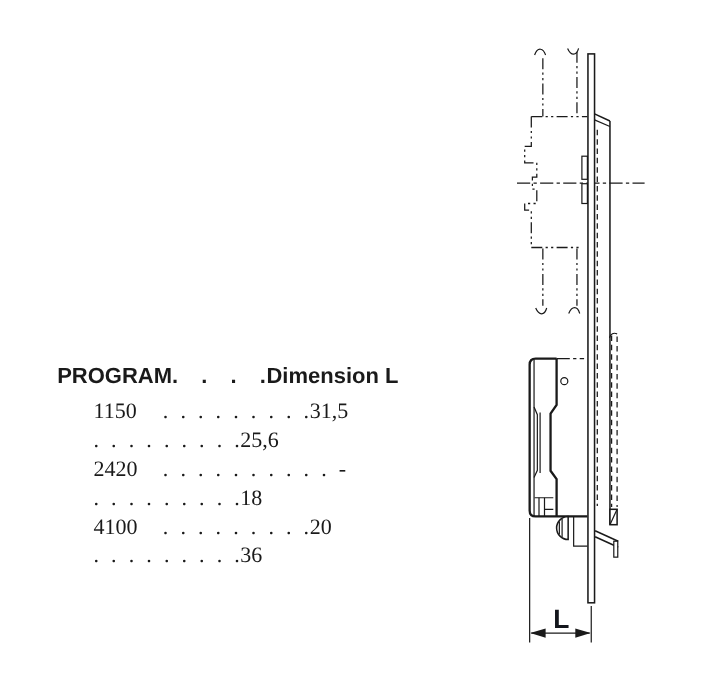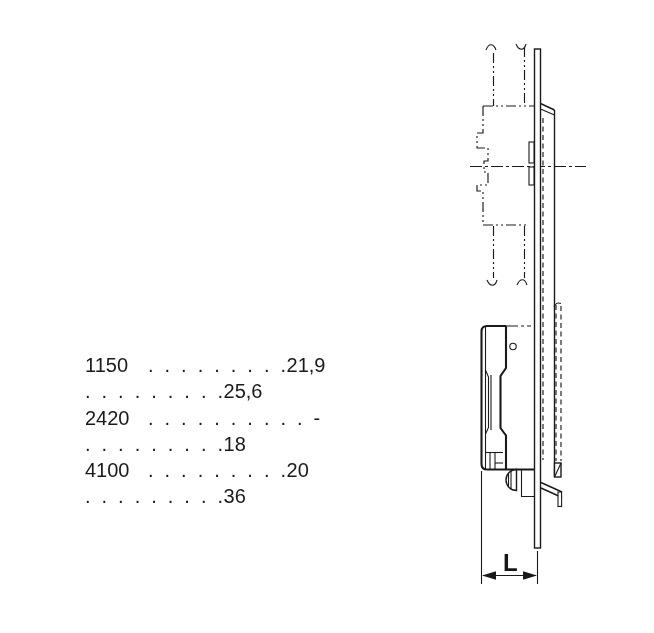--- a/index.html
+++ b/index.html
@@ -6,21 +6,21 @@
   .stage{
     position:relative;width:654px;height:633px;background:#ffffff;
     font-family:"Liberation Sans", sans-serif;color:#1a1a1a;overflow:hidden;
   }
   .drawing{position:absolute;left:0;top:0;width:654px;height:633px;}
 
   
   .spec-table{position:absolute;left:52px;top:330px;}
   .spec-header{display:flex;align-items:baseline;font-size:20px;font-weight:bold;
     line-height:24px;white-space:pre;}
-  .spec-rows{margin-top:22px;}
+  .spec-rows{margin-top:7px;font-family:Liberation Serif, serif;}
   .spec-row{display:flex;align-items:baseline;height:26.3px;line-height:26.3px;
     font-size:20px;padding-left:33px;white-space:pre;}
   .spec-row .num{display:inline-block;width:63px;}
   .leader{letter-spacing:0.5px;}
 
   
   .ln{stroke:#1a1a1a;fill:none;stroke-width:1.4;}
   .thick{stroke-width:2.1;}
   .thin{stroke-width:1.1;}
   .ph{stroke-dasharray:10 3 2 3 2 3;stroke-width:1.15;}   
@@ -104,25 +104,30 @@
       <line class="ln thin" x1="481.5" y1="471" x2="481.5" y2="584"></line>
       <line class="ln thin" x1="537.5" y1="551" x2="537.5" y2="584"></line>
       <line class="ln thin" x1="483" y1="575.5" x2="536" y2="575.5"></line>
       <polygon class="solidfill" points="482,575.5 496,571.3 496,579.7"></polygon>
       <polygon class="solidfill" points="537,575.5 523,571.3 523,579.7"></polygon>
       <text class="dimtext" x="503" y="571">L</text>
     </g>
   </svg>
 
   <div class="spec-table">
+    <div class="spec-header">
+      <span>PROGRAM</span>
+      <span class="leader">. . . .</span>
+      <span>Dimension L</span>
+    </div>
     <div class="spec-rows">
       <div class="spec-row">
         <span class="num">1150</span>
         <span class="leader">. . . . . . . . .</span>
-        <span>21,9</span>
+        <span>31,5</span>
       </div>
       <div class="spec-row">
         <span class="leader">. . . . . . . . .</span>
         <span>25,6</span>
       </div>
       <div class="spec-row">
         <span class="num">2420</span>
         <span class="leader">. . . . . . . . . . </span>
         <span>-</span>
       </div>

